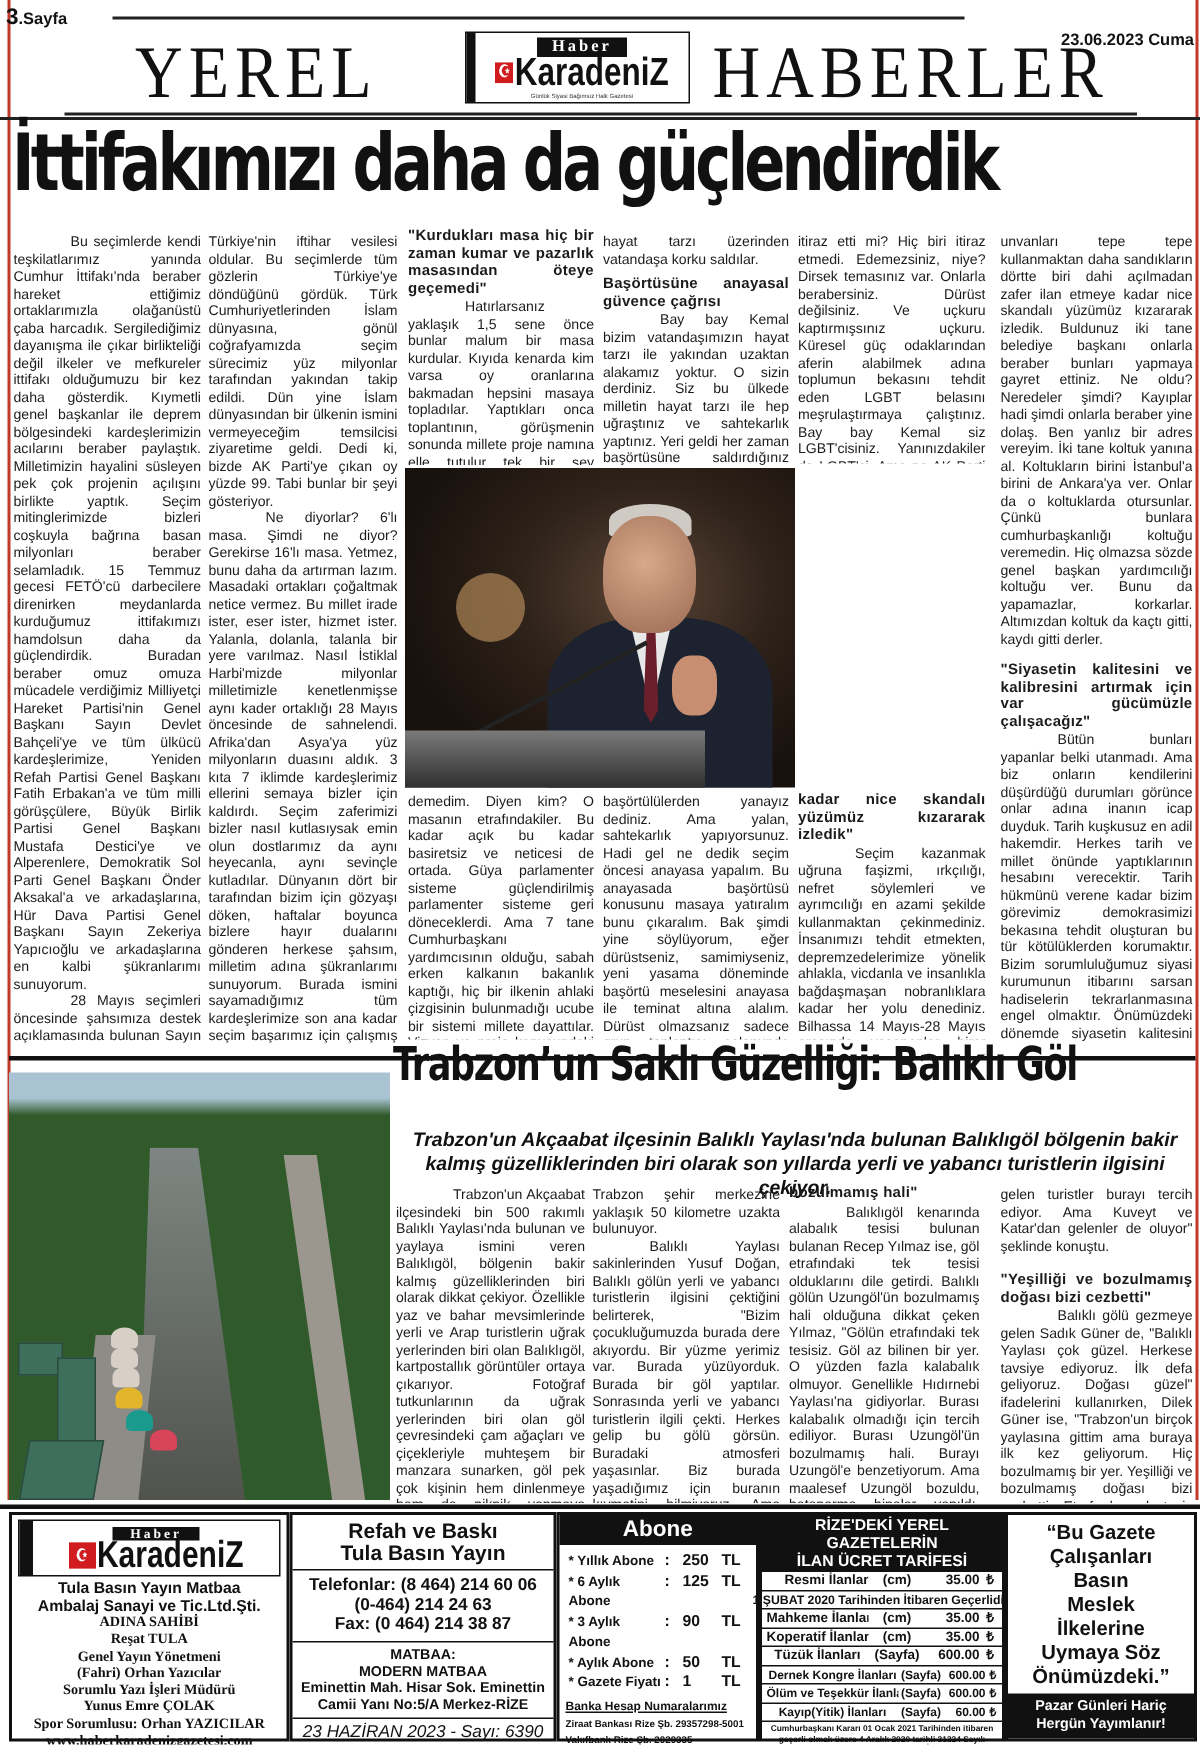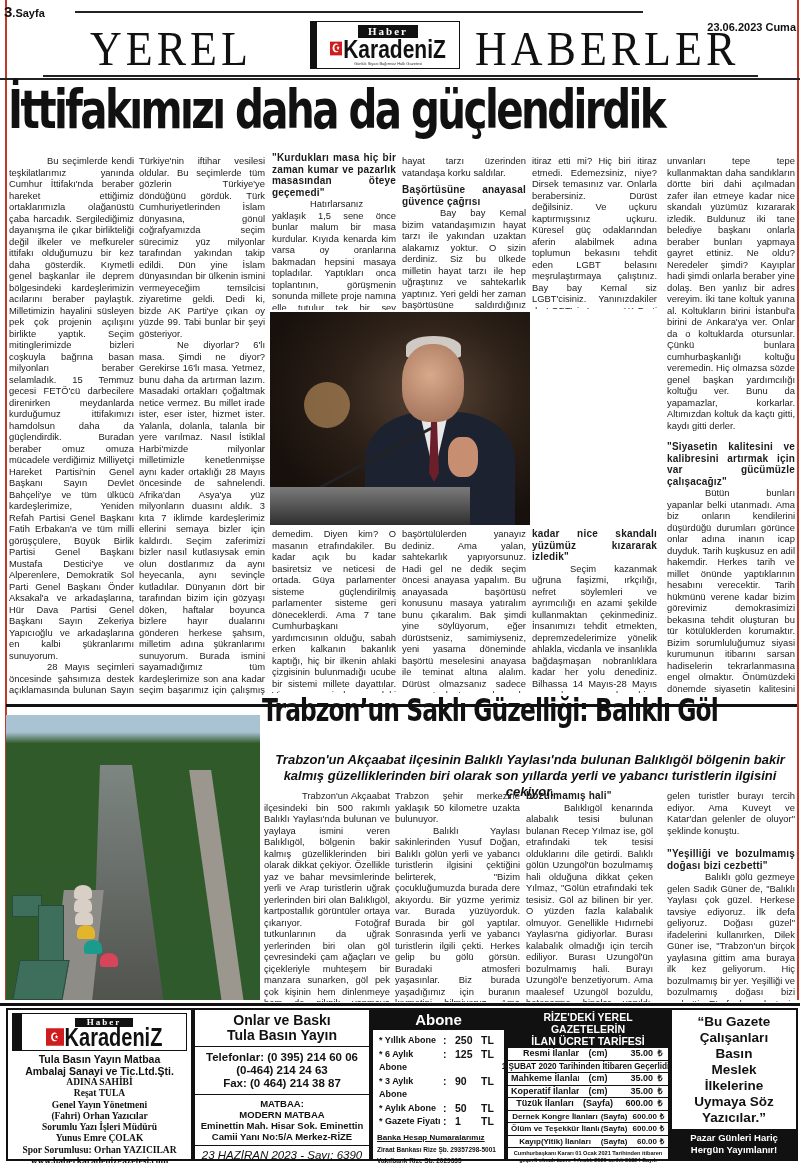--- a/index.html
+++ b/index.html
@@ -207,25 +207,25 @@
       <div>(Fahri) Orhan Yazıcılar</div>
       <div>Sorumlu Yazı İşleri Müdürü</div>
       <div>Yunus Emre ÇOLAK</div>
       <div>Spor Sorumlusu: Orhan YAZICILAR</div>
       <div>www.haberkaradenizgazetesi.com</div>
   </div>
 </div>
 
 <div class="fbox" style="left:193px;top:1008px;width:178px;height:153px;border-width:2px">
   <div style="font-weight:bold;font-size:14px;line-height:15px;padding:3px 0;border-bottom:1px solid #111">
-      <div>Onlar ve Baskı</div>
+      <div>Refah ve Baskı</div>
       <div>Tula Basın Yayın</div>
     </div>
   <div style="font-weight:bold;font-size:11.5px;line-height:13px;padding:4px 0;border-bottom:1px solid #111">
-      <div>Telefonlar: (0 395) 214 60 06</div>
+      <div>Telefonlar: (8 464) 214 60 06</div>
       <div>(0-464) 214 24 63</div>
       <div>Fax: (0 464) 214 38 87</div>
     </div>
   <div style="font-weight:bold;font-size:9.5px;line-height:11px;padding:3px 0;border-bottom:1px solid #111">
       <div>MATBAA:</div>
       <div>MODERN MATBAA</div>
       <div>Eminettin Mah. Hisar Sok. Eminettin</div>
       <div>Camii Yanı  No:5/A Merkez-RİZE</div>
     </div>
   <div style="font-style:italic;font-size:11.5px;line-height:16px;border-bottom:1px solid #111;padding:1px 0">23 HAZİRAN 2023 - Sayı: 6390</div>
@@ -331,19 +331,19 @@
 </div>
 
 <div class="fbox" style="left:670px;top:1008px;width:128px;height:153px;border-width:2px">
   <div style="font-weight:bold;font-size:13.5px;line-height:16px;padding:4px 0">
     <div>“Bu Gazete</div>
       <div>Çalışanları</div>
       <div>Basın</div>
       <div>Meslek</div>
       <div>İlkelerine</div>
       <div>Uymaya Söz</div>
-      <div>Yazıcılar.”</div>
+      <div>Önümüzdeki.”</div>
   </div>
   <div class="blk" style="position:absolute;left:0;right:0;bottom:0;height:30px;font-weight:bold;font-size:9.5px;line-height:12px;padding-top:3px">
     <div>Pazar Günleri Hariç</div>
       <div>Hergün Yayımlanır!</div>
   </div>
 </div>
 
 </body></html>

